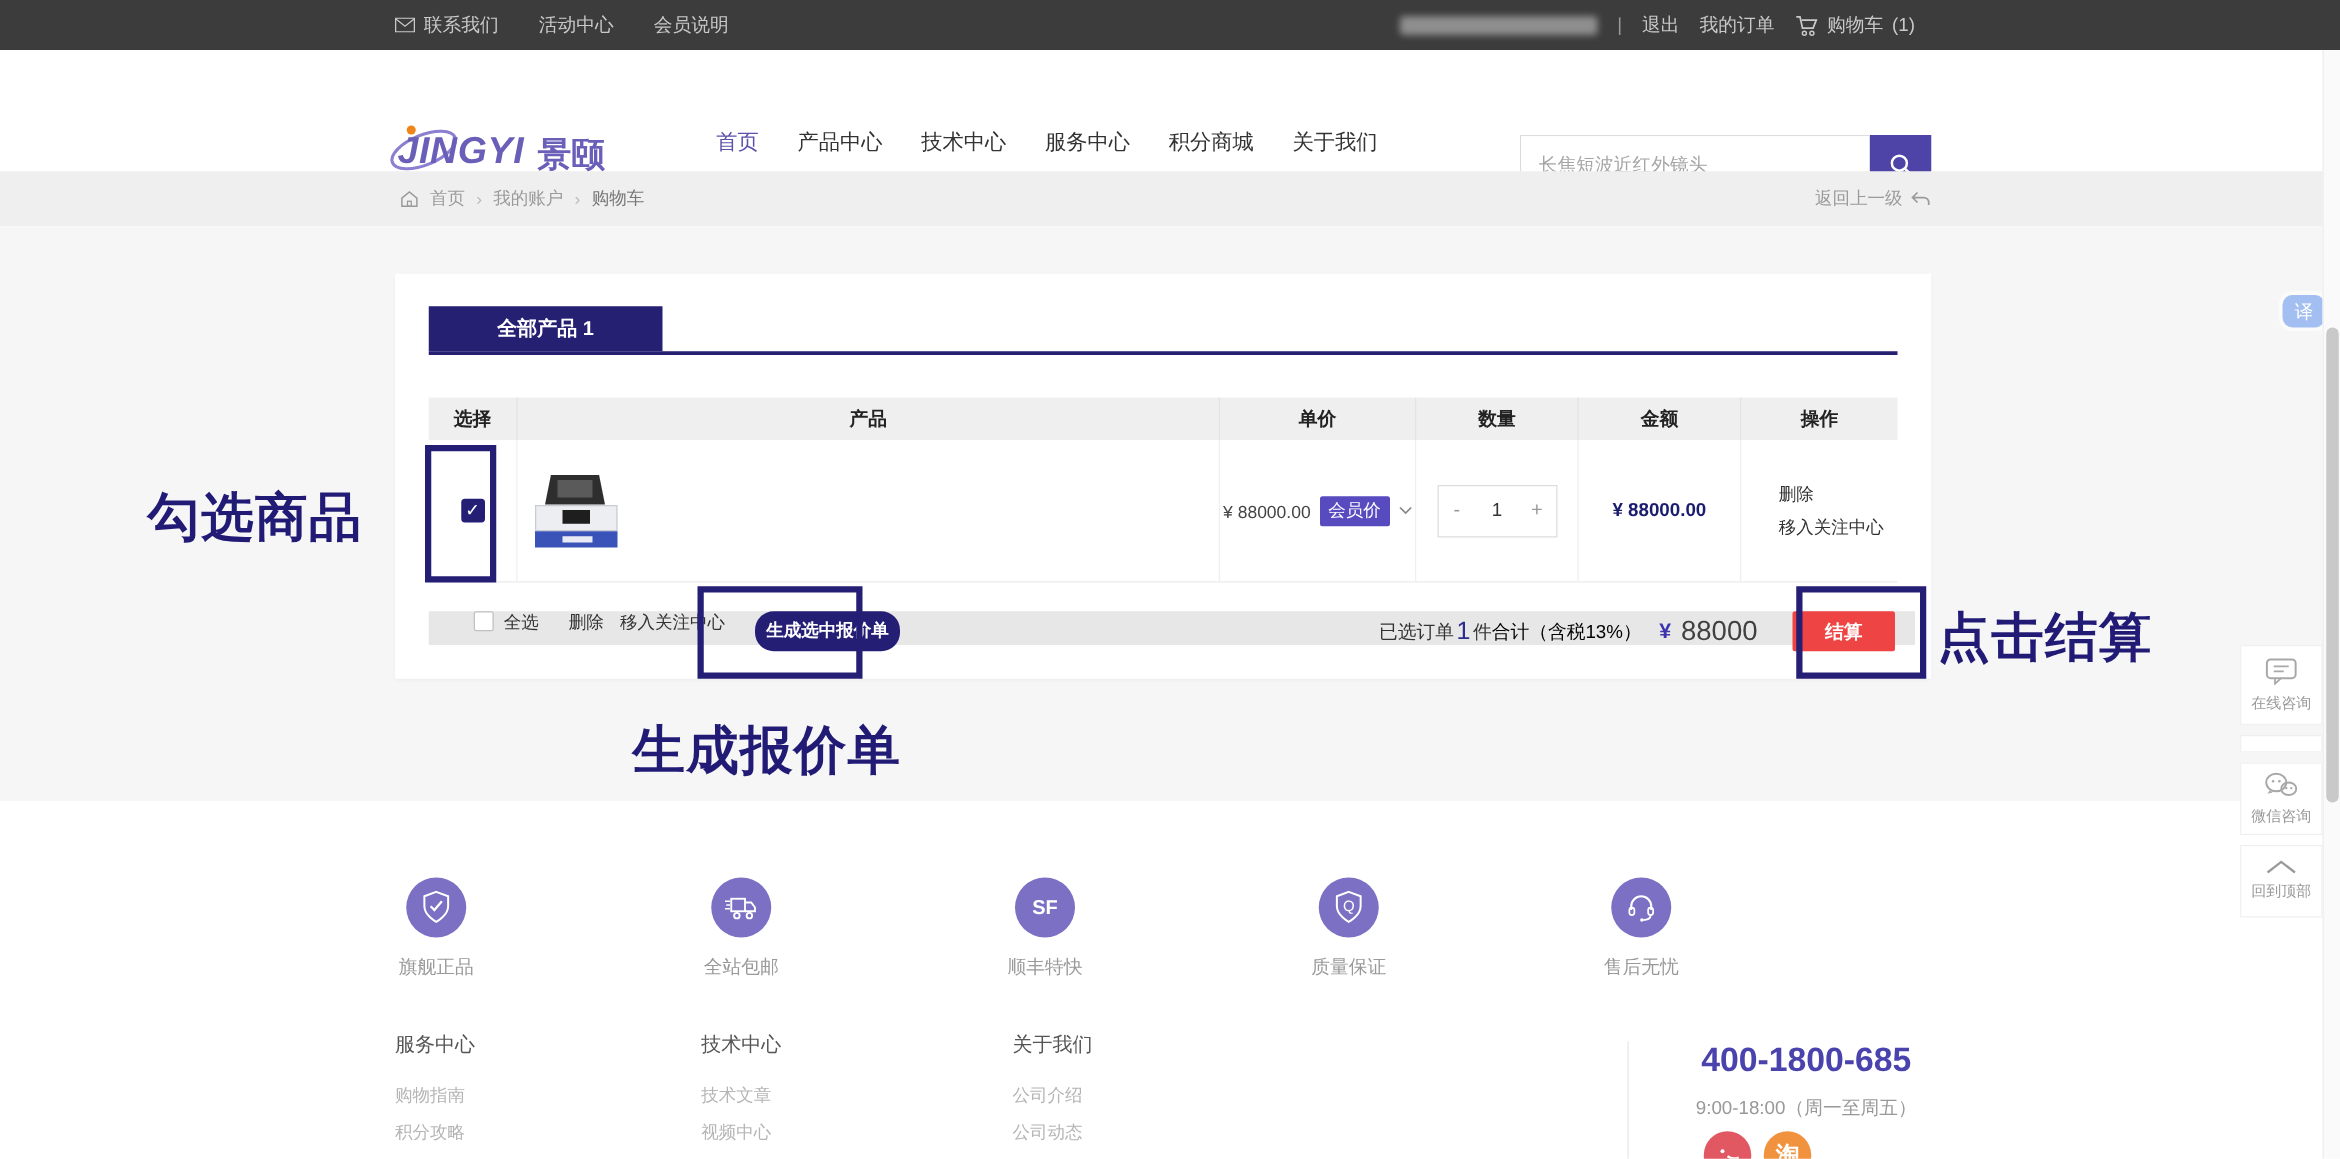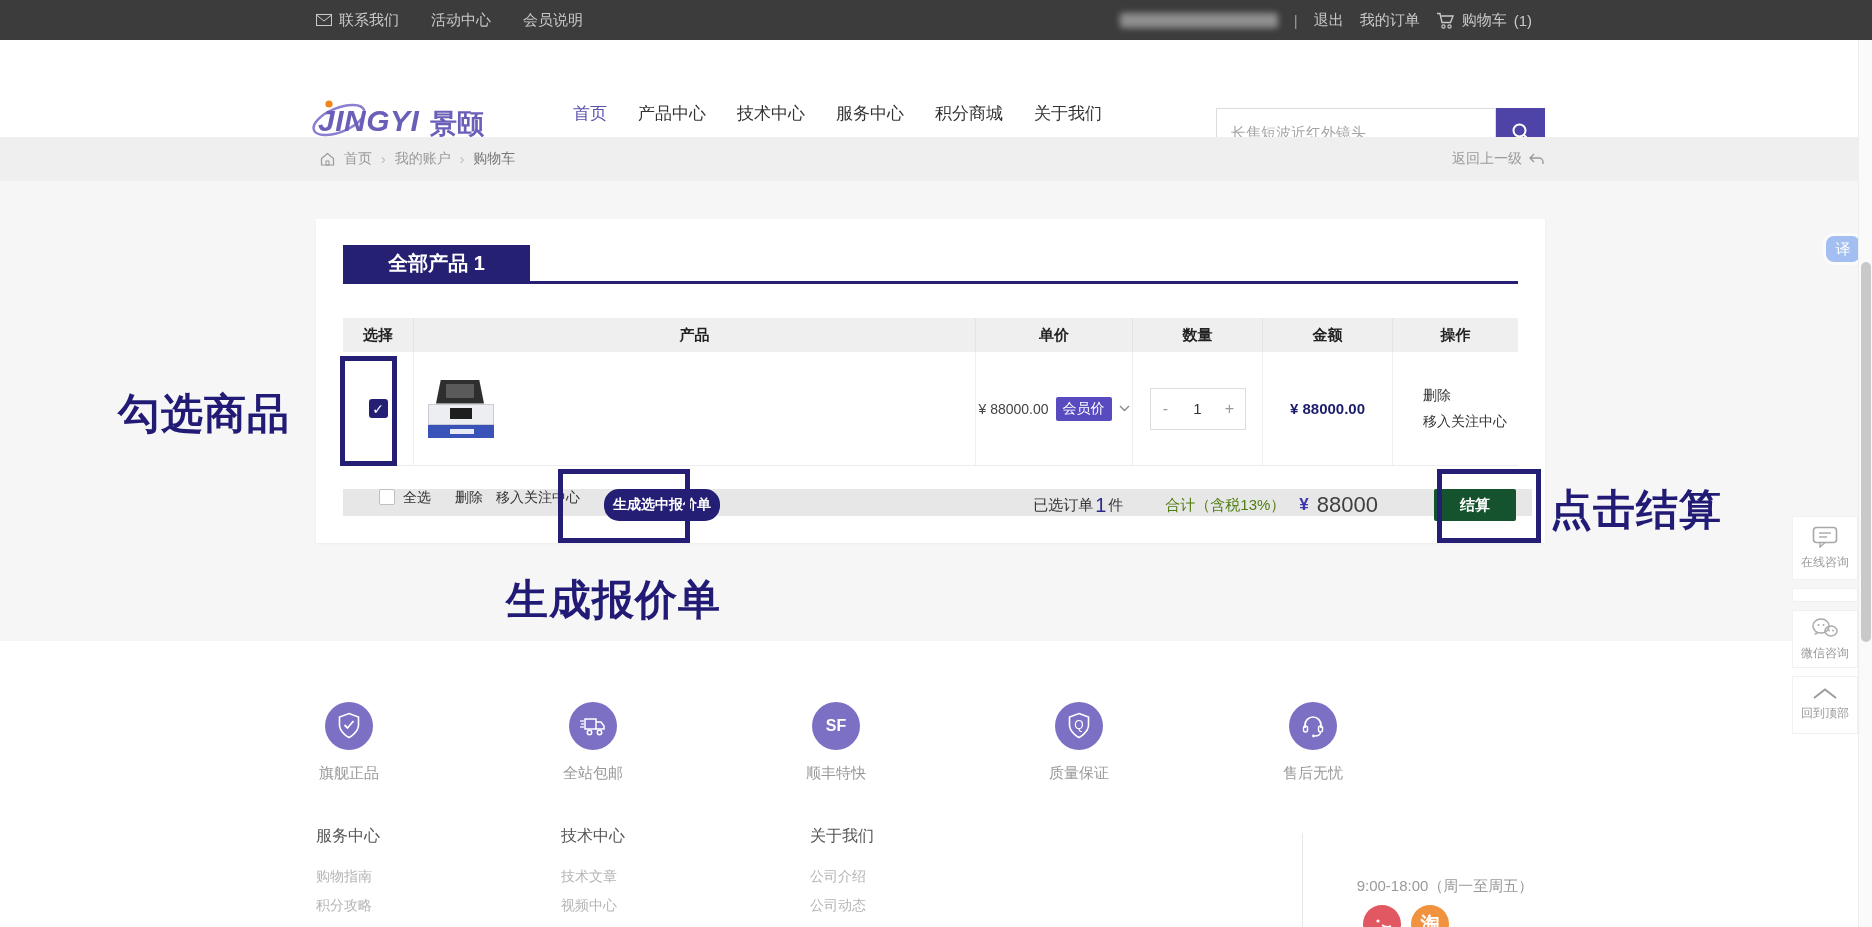--- a/index.html
+++ b/index.html
@@ -41,21 +41,21 @@
   #crumb-left .cur { color:#777; }
   .crumb-sep { color:#bbb; }
   #crumb-back { margin-left:auto; margin-right:327px; display:flex; align-items:center; gap:6px;
     color:#9a9a9a; cursor:pointer; }
 
   
   #main { position:absolute; top:181px; left:0; width:1872px; height:460px; background:#f6f6f6; }
   #card { position:absolute; left:316px; top:219px; width:1229px; height:324px; background:#fff;
     box-shadow:0 1px 3px rgba(0,0,0,0.04); }
   #cart-tab { position:absolute; left:27px; top:26px; width:187px; height:36px; background:#262073;
-    color:#fff; font-size:20px; font-weight:bold; display:flex; align-items:center; justify-content:center;
+    color:#fff; font-size:16px; font-weight:bold; display:flex; align-items:center; justify-content:center;
     cursor:pointer; }
   #tab-underline { position:absolute; left:27px; top:62px; width:1175px; height:3px; background:#262073; }
 
   
   #thead { position:absolute; left:27px; top:99px; width:1175px; height:34px; background:#efefef;
     display:flex; font-size:15px; font-weight:bold; color:#222; }
   .th { display:flex; align-items:center; justify-content:center; border-left:1px solid #e3e3e3; }
   .th:first-child { border-left:0; }
   .c0{width:70px;} .c1{width:562px;} .c2{width:157px;} .c3{width:130px;} .c4{width:130px;} .c5{width:126px;}
   #trow { position:absolute; left:27px; top:133px; width:1175px; height:114px; display:flex;
@@ -110,24 +110,24 @@
   #ab-selectall { margin-left:8px; cursor:pointer; }
   #ab-delete { margin-left:24px; cursor:pointer; }
   #ab-move { margin-left:13px; cursor:pointer; }
   #gen-quote-btn { margin-left:24px; height:32px; padding:0 9px; background:#241e75; color:#fff;
     font-size:14px; font-weight:bold; border:0; border-radius:15px; cursor:pointer;
     display:flex; align-items:center; font-family:Liberation Sans, sans-serif; }
   #ab-right { margin-left:auto; display:flex; align-items:center; }
   #sel-label { font-size:15px; color:#333; }
   #sel-count { font-size:20px; color:#2c2c8e; margin:0 2px; }
   #sel-unit { font-size:15px; color:#333; }
-  #total-label { margin-left:42px; font-size:15px; color:#4d7c0f; }
+  #total-label { font-size:15px; color:#000000; }
   #total-cur { margin-left:14px; font-size:17px; color:#3b34ad; font-weight:bold; }
   #total-val { margin-left:8px; font-size:22px; color:#404040; }
-  #checkout-btn { margin-left:56px; margin-right:16px; width:82px; height:32px; background:#14532d;
+  #checkout-btn { margin-left:28px; margin-right:16px; width:82px; height:32px; background:#ef4444;
     color:#fff; font-size:15px; font-weight:bold; border:0; border-radius:2px; cursor:pointer; font-family:inherit; }
 
   
   .anno-box { position:absolute; border:5px solid #241e75; background:transparent; pointer-events:none; }
   #anno-box-check { left:340px; top:356px; width:57px; height:110px; }
   #anno-box-quote { left:558px; top:469px; width:132px; height:74px; }
   #anno-box-checkout { left:1437px; top:469px; width:104px; height:74px; }
   .anno-text { position:absolute; font-size:42px; font-weight:bold; color:#221b76; letter-spacing:1px; }
   #anno-check { left:118px; top:386px; }
   #anno-quote { left:506px; top:572px; }
@@ -400,20 +400,21 @@
     <div class="flink">景颐论坛</div>
   </div>
   <div class="fcol" id="fcol2">
     <div class="ftitle">关于我们</div>
     <div class="flink">公司介绍</div>
     <div class="flink">公司动态</div>
     <div class="flink">合作单位</div>
   </div>
 
   <div id="fdivider"></div>
+  <div id="phone">400-1800-685</div>
   <div id="hours">9:00-18:00（周一至周五）</div>
   <div id="shop-icons">
     <div class="shop-ic" id="jd-ic">
       <svg width="26" height="24" viewBox="0 0 26 24">
           <circle cx="9" cy="9" r="1.6" fill="#fff"></circle>
           <path d="M13,13 q4,3 9,1" fill="none" stroke="#fff" stroke-width="1.8"></path>
           <path d="M4,16 q5,6 14,4" fill="none" stroke="#fff" stroke-width="1.8"></path>
         </svg>
     </div>
     <div class="shop-ic" id="tb-ic">淘</div>

